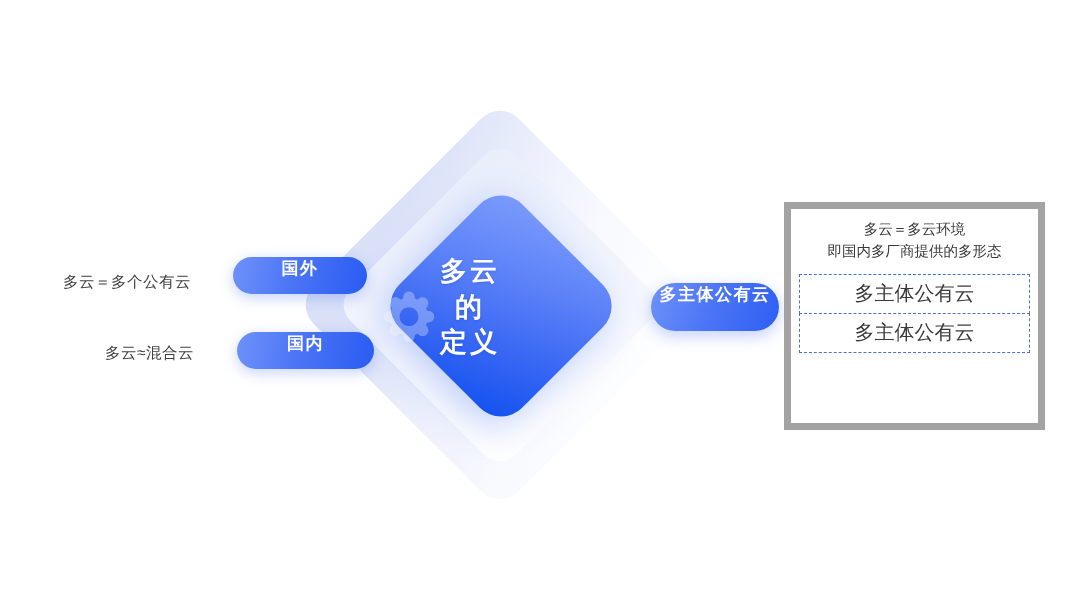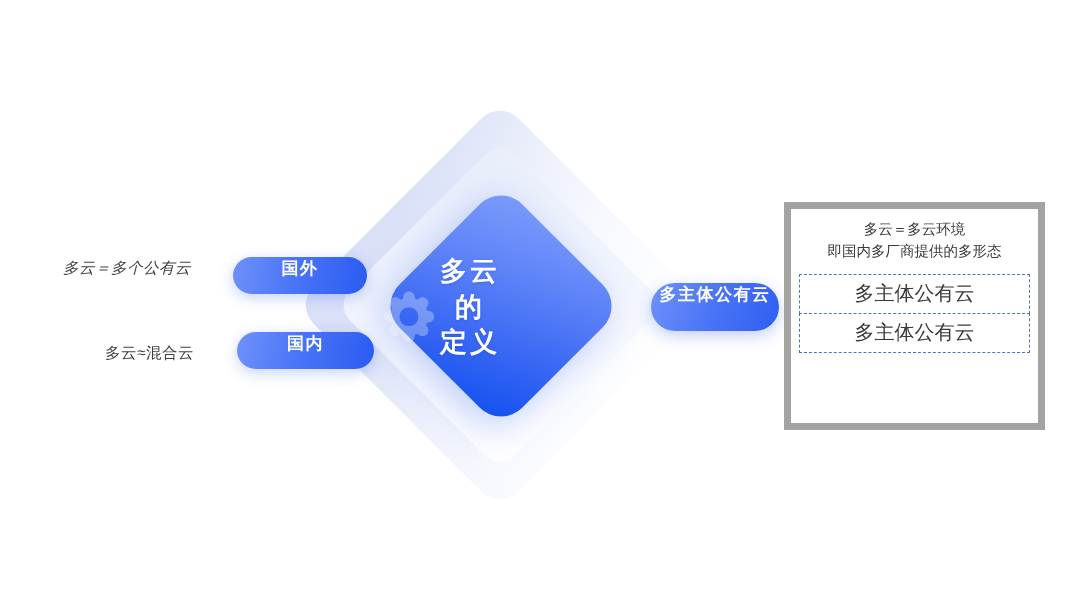--- a/index.html
+++ b/index.html
@@ -77,21 +77,21 @@
   }
 
   
   .left-label {
     position: absolute;
     color: #3f3f3f;
     font-size: 15.5px;
     letter-spacing: 0.5px;
     white-space: nowrap;
   }
-  .left-label-0 { left: 63px;  top: 258px; font-style: italic; }
+  .left-label-0 { left: 63px;  top: 272px; }
   .left-label-1 { left: 105px; top: 343px; }
 
   
   .pill {
     position: absolute;
     display: flex;
     align-items: flex-start;
     justify-content: center;
     color: #ffffff;
     font-weight: bold;

